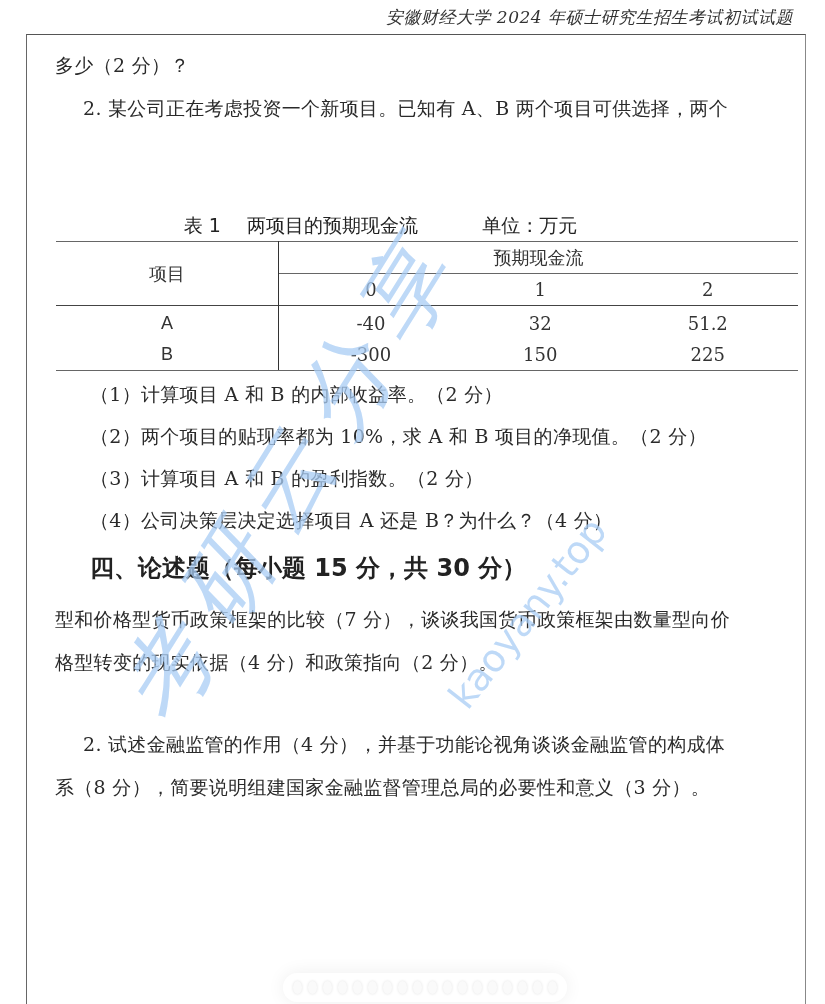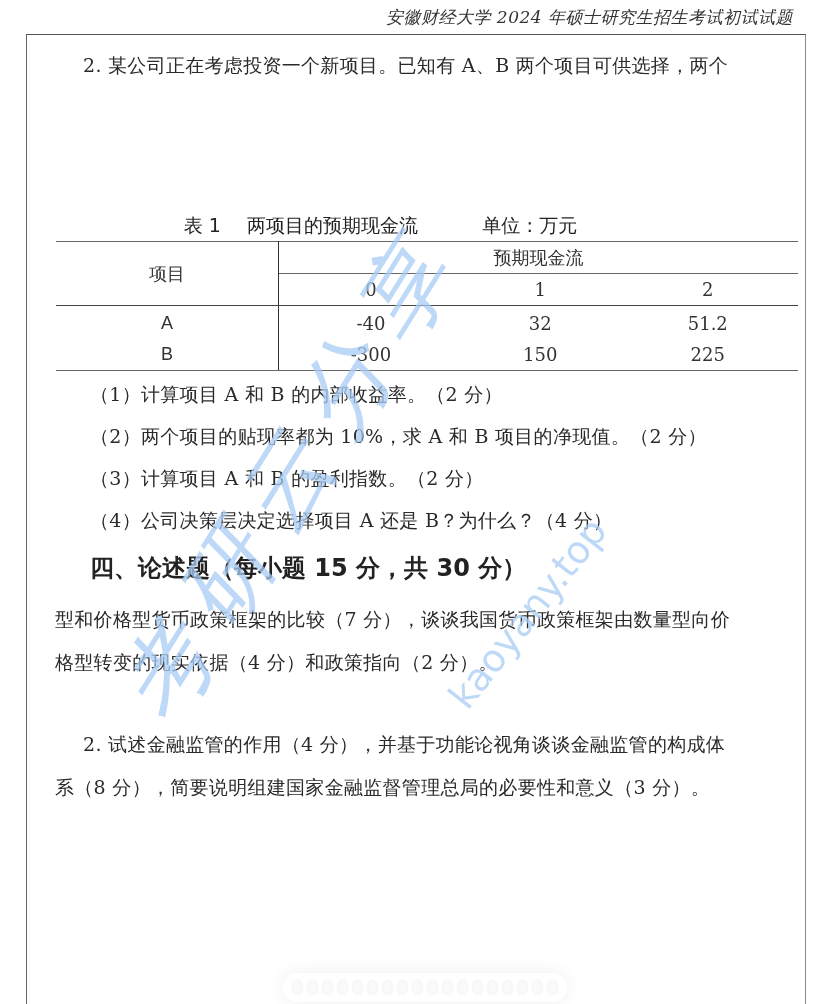--- a/index.html
+++ b/index.html
@@ -36,20 +36,21 @@
   .dot { width: 9px; height: 13px; border-radius: 50%; background: #fafafa; box-shadow: 0 0 3px rgba(0,0,0,0.12); }
 </style>
 </head>
 <body>
 
 <div class="header-title">安徽财经大学 2024 年硕士研究生招生考试初试试题</div>
 
 <div class="page-frame"></div>
 
 <div class="content">
+  <p class="para">多少（2 分）？</p>
   <p class="para indent">2. 某公司正在考虑投资一个新项目。已知有 A、B 两个项目可供选择，两个</p>
 </div>
 
 <div class="caption">
   <span style="font-family:'DejaVu Sans',sans-serif;">表 1</span>
   <span style="display:inline-block;width:14px;"></span>
   <span>两项目的预期现金流</span>
   <span class="cap-gap"></span>
   <span>单位：万元</span>
 </div>

